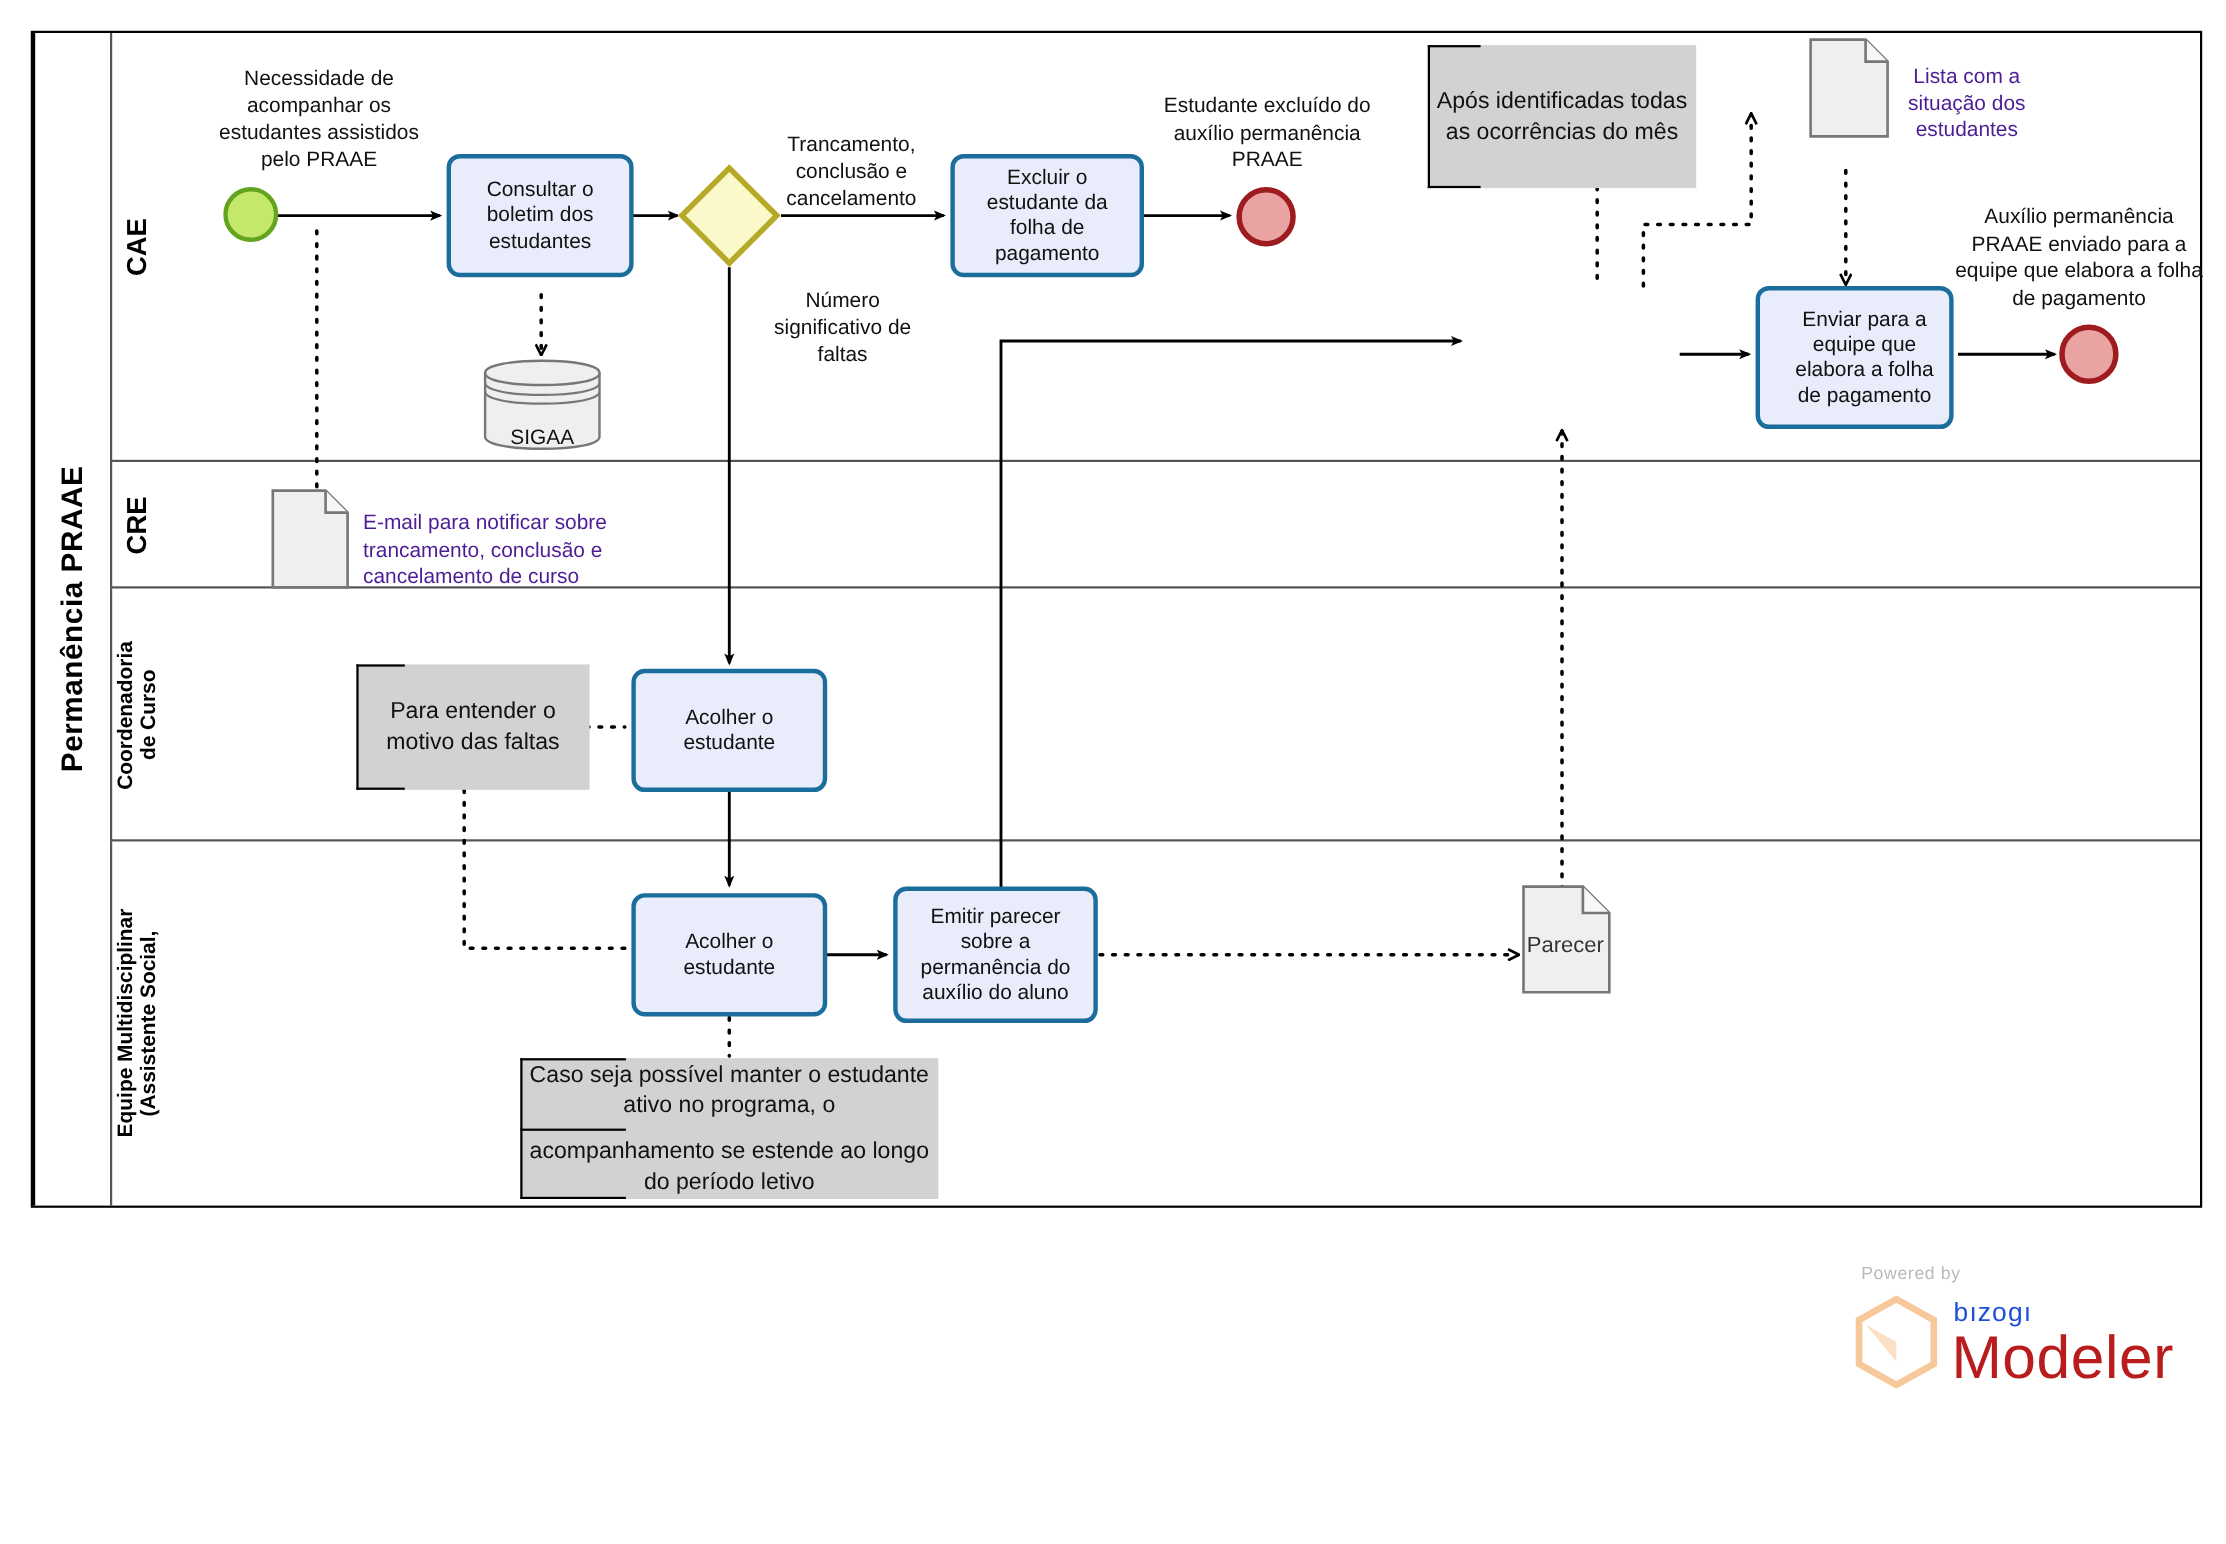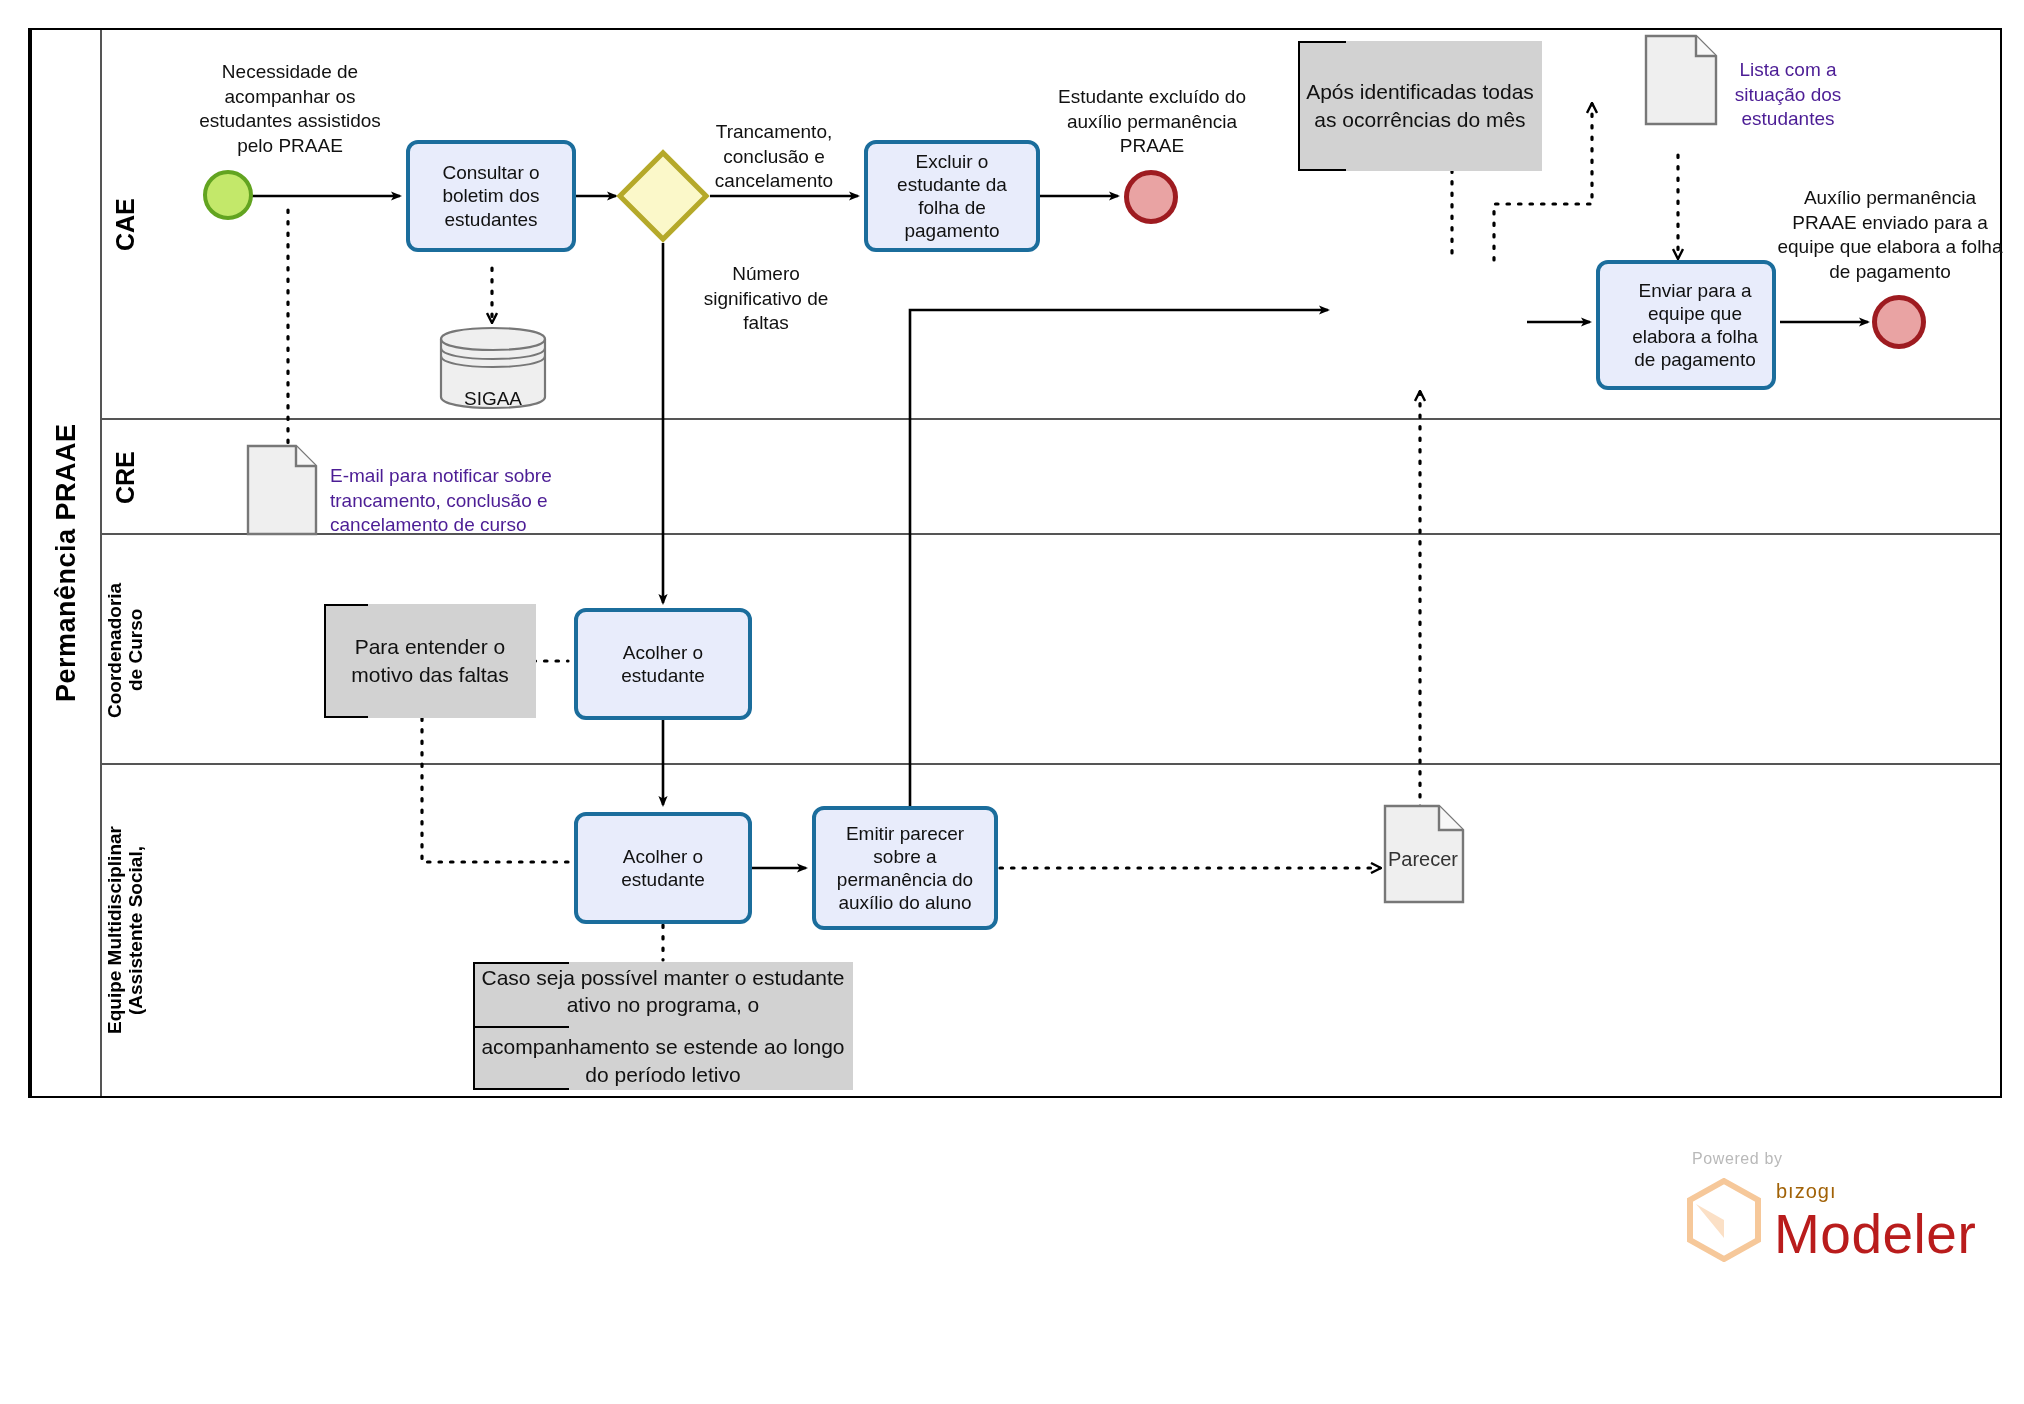--- a/index.html
+++ b/index.html
@@ -43,21 +43,21 @@
                  border-top:2px solid #000;border-bottom:2px solid #000;}
 
   .flowlabel{position:absolute;text-align:center;font-size:19px;line-height:1.3;color:#111;}
   .objlabel{position:absolute;text-align:center;font-size:19px;line-height:1.3;color:#4c1d95;}
 
   .doclabel{position:absolute;font-size:18px;color:#333;}
 
   
   .bz{position:absolute;}
   .bz-powered{position:absolute;font-size:16px;color:#b9b9b9;letter-spacing:.6px;}
-  .bz-name{position:absolute;font-size:20px;color:#a16207;letter-spacing:1px;}
+  .bz-name{position:absolute;font-size:24px;color:#1d4ed8;letter-spacing:1px;}
   .bz-modeler{position:absolute;font-size:55px;color:#b91c1c;letter-spacing:.5px;}
 </style>
 </head>
 <body>
 
 <div id="canvas">
 
   <div class="pool" style="left:28px;top:28px;width:1974px;height:1070px;"></div>
 
   <div class="pool-title" style="left:30px;top:30px;width:70px;height:1066px;border-right:2px solid #000;">Permanência PRAAE</div>

